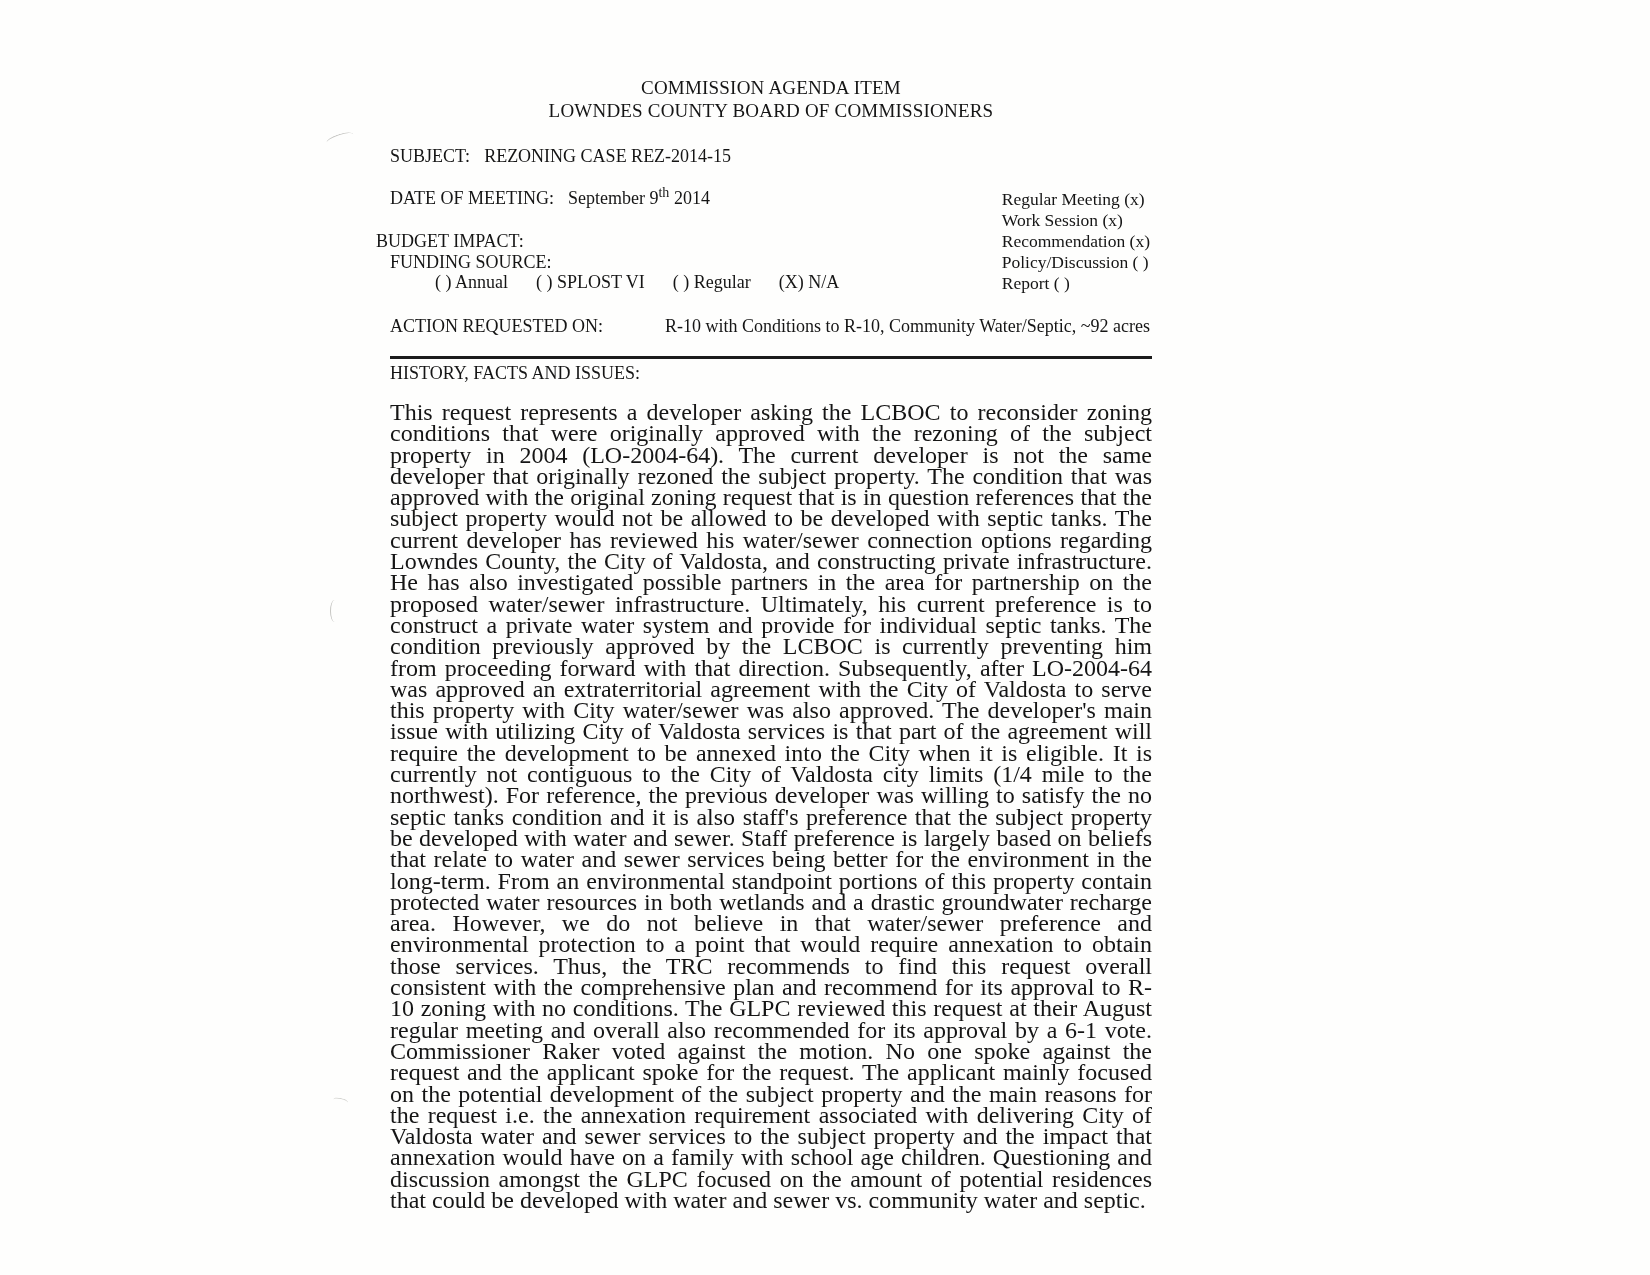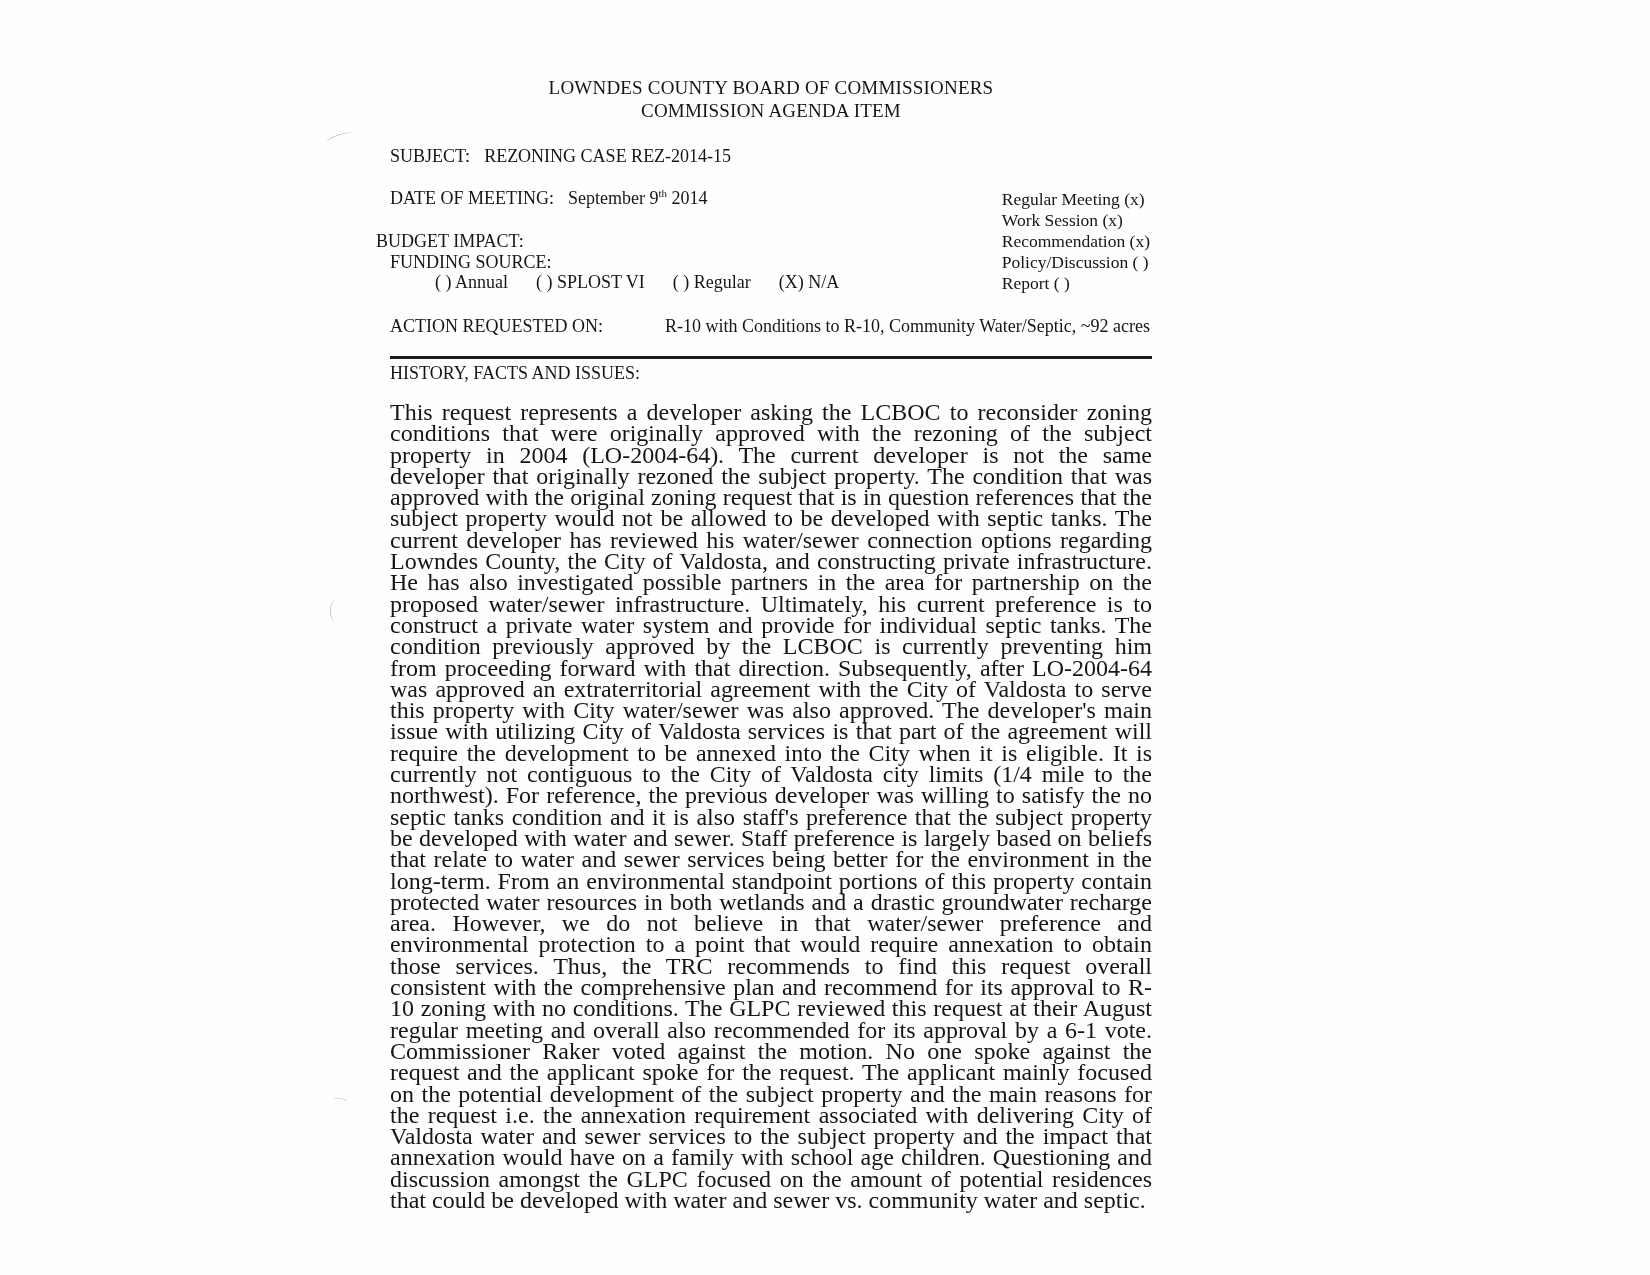--- a/index.html
+++ b/index.html
@@ -66,21 +66,21 @@
     position: absolute;
     left: 390px; top: 362px;
     font-size: 18px; line-height: 22px;
   }
   .history-body {
     position: absolute;
     left: 390px; top: 402px; width: 762px;
     font-size: 24px; line-height: 21.3px;
     text-align: justify;
   }
-  sup { font-size: 11px; vertical-align: super; line-height: 0; }
+  sup { font-size: 14px; vertical-align: super; line-height: 0; }
   
   .artifact { position: absolute; pointer-events: none; }
   .artifact-swoosh {
     left: 326px; top: 134px; width: 28px; height: 9px;
     border-top: 1px solid #9a9a96;
     border-radius: 50%;
     transform: rotate(-18deg);
     opacity: 0.55;
   }
   .artifact-paren {
@@ -96,22 +96,22 @@
     transform: rotate(12deg);
     opacity: 0.5;
   }
 </style>
 </head>
 <body>
 
 <div class="page">
 
   <div class="doc-header">
+    <div>COMMISSION AGENDA ITEM</div>
     <div>LOWNDES COUNTY BOARD OF COMMISSIONERS</div>
-    <div>COMMISSION AGENDA ITEM</div>
   </div>
 
   <div class="label-row subject-row">
     <span>SUBJECT:</span><span class="value">REZONING CASE REZ-2014-15</span>
   </div>
 
   <div class="label-row date-row">
     <span>DATE OF MEETING:</span><span class="value"><span>September 9</span><sup>th</sup><span> 2014</span></span>
   </div>
 

